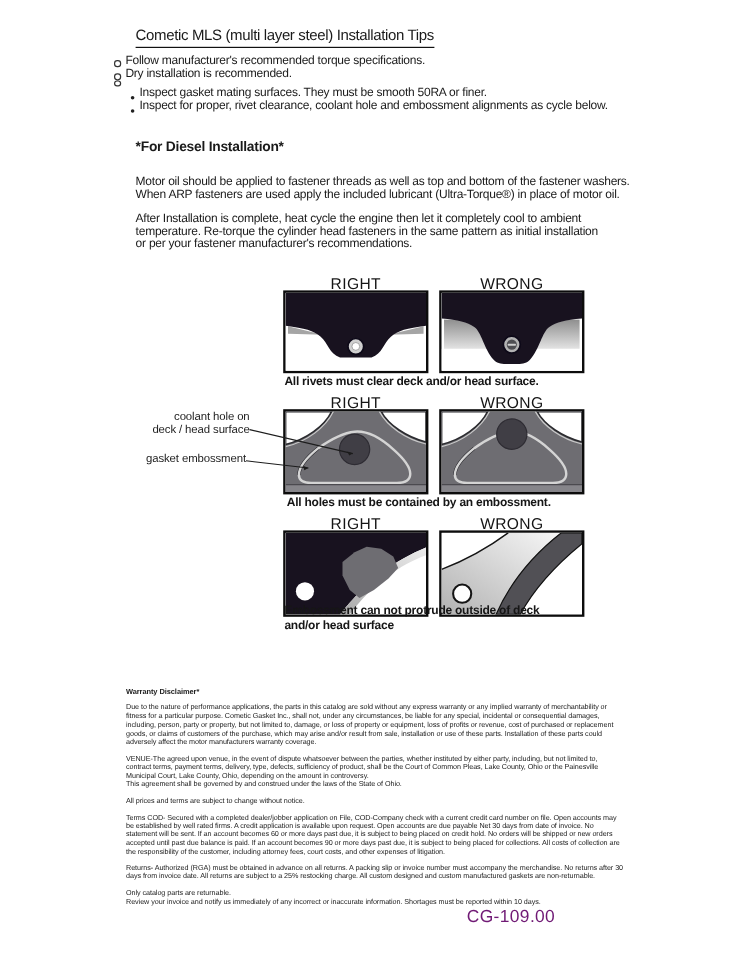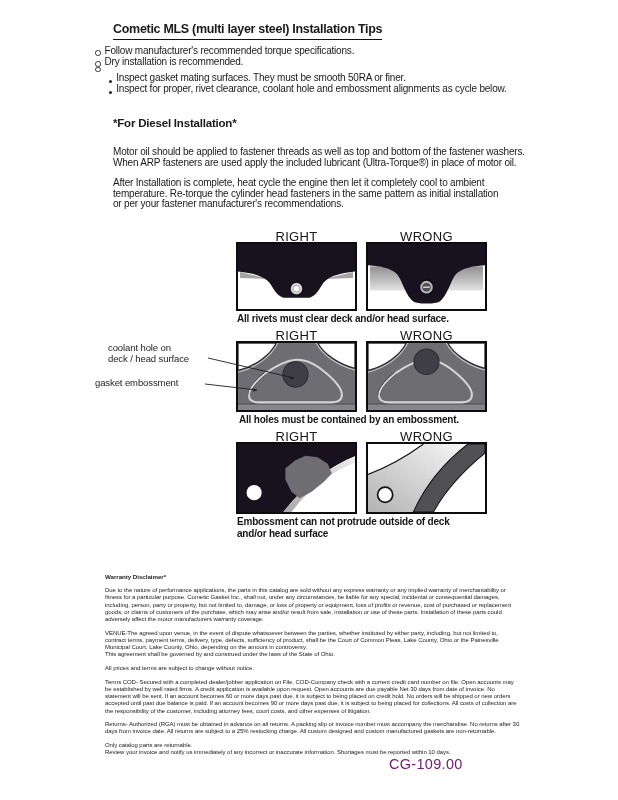--- a/index.html
+++ b/index.html
@@ -2,53 +2,53 @@
 <html style="--page-background: #ffffff; --diagram-ink: #18121f; --gasket-gray: #6e6d72; --hole-gray: #403e45;"><head>
 <meta charset="utf-8">
 <style>
   html,body{margin:0;padding:0;background:#fff;}
   .doc{
     position:relative;width:618px;height:800px;background:var(--page-background,#fff);
     font-family:"Liberation Sans",sans-serif;color:#1a1a1a;overflow:hidden;
   }
   .title{
     position:absolute;left:113px;top:22px;margin:0;
-    font-size:12.5px;font-weight:bold;letter-spacing:-0.3px;
+    font-size:12.5px;font-weight:normal;letter-spacing:-0.3px;
     border-bottom:1.5px solid #111;padding-bottom:3px;white-space:nowrap;
   }
   .bullets{position:absolute;left:95px;top:46px;font-size:10px;letter-spacing:-0.2px;line-height:10.8px;width:450px;}
   .b-row{display:flex;align-items:flex-end;white-space:nowrap;}
   .ring{flex:none;width:3.5px;height:3.5px;border:1px solid #333;border-radius:50%;margin-right:4px;transform:translateY(-1px);}
   .dot{flex:none;width:3.2px;height:3.2px;background:#222;border-radius:50%;margin-right:4px;transform:translateY(-1px);}
   .sub{margin-left:14px;}
   .h-diesel{position:absolute;left:113px;top:117px;margin:0;font-size:11.5px;font-weight:bold;letter-spacing:-0.2px;}
   .para{position:absolute;left:113px;width:445px;font-size:10px;letter-spacing:-0.2px;line-height:10.7px;white-space:pre-line;}
   #para1{top:137px;} #para2{top:168px;} #retorque-note{top:207px;}
   .dlabel{position:absolute;width:121px;text-align:center;font-size:13px;font-weight:400;letter-spacing:0.3px;color:#151515;}
   .panel{position:absolute;width:121px;box-sizing:border-box;border:2.5px solid #0c0c0c;background:#fff;}
   .panel svg{display:block;width:100%;height:100%;}
   .caption{position:absolute;font-size:10px;font-weight:bold;letter-spacing:-0.2px;line-height:11.5px;white-space:pre-line;color:#161616;}
-  .sidelabel{position:absolute;font-size:9.5px;letter-spacing:-0.1px;line-height:10.5px;text-align:left;white-space:pre-line;color:#1c1c1c;}
+  .sidelabel{position:absolute;font-size:9.5px;letter-spacing:-0.1px;line-height:10.5px;text-align:right;white-space:pre-line;color:#1c1c1c;}
   #coolant-label{left:108px;top:343px;width:100px;}
   #gasket-label{left:95px;top:378px;width:110px;}
   .leaders{position:absolute;left:203px;top:352px;width:100px;height:44px;pointer-events:none;}
   .legal{position:absolute;left:105px;top:573px;width:415px;font-size:6px;line-height:7.2px;letter-spacing:-0.05px;color:#222;}
   .legal h3{margin:0 0 7px 0;font-size:6.2px;}
   .legal p{margin:0 0 6.5px 0;white-space:pre-line;}
   .pagenum{position:absolute;left:389px;top:756px;font-size:14.5px;letter-spacing:0.3px;color:#701a75;}
   
   #d1-right-label,#d1-wrong-label{top:229px;} #d1-right-label{left:236px;} #d1-wrong-label{left:366px;}
   #d1-right-panel,#d1-wrong-panel{top:242px;height:69px;} #d1-right-panel{left:236px;} #d1-wrong-panel{left:366px;}
   #d1-caption{left:237px;top:313px;}
   #d2-right-label,#d2-wrong-label{top:328px;} #d2-right-label{left:236px;} #d2-wrong-label{left:366px;}
   #d2-right-panel,#d2-wrong-panel{top:341px;height:71px;} #d2-right-panel{left:236px;} #d2-wrong-panel{left:366px;}
   #d2-caption{left:239px;top:414px;}
   #d3-right-label,#d3-wrong-label{top:429px;} #d3-right-label{left:236px;} #d3-wrong-label{left:366px;}
   #d3-right-panel,#d3-wrong-panel{top:442px;height:72px;} #d3-right-panel{left:236px;} #d3-wrong-panel{left:366px;}
-  #d3-caption{left:237px;top:516px;}
+  #d3-caption{left:237px;top:504px;}
 </style>
 </head>
 <body>
 
 <div class="doc">
 
   <h1 class="title">Cometic MLS (multi layer steel) Installation Tips</h1>
 
   <div class="bullets">
     <div class="b-row">

